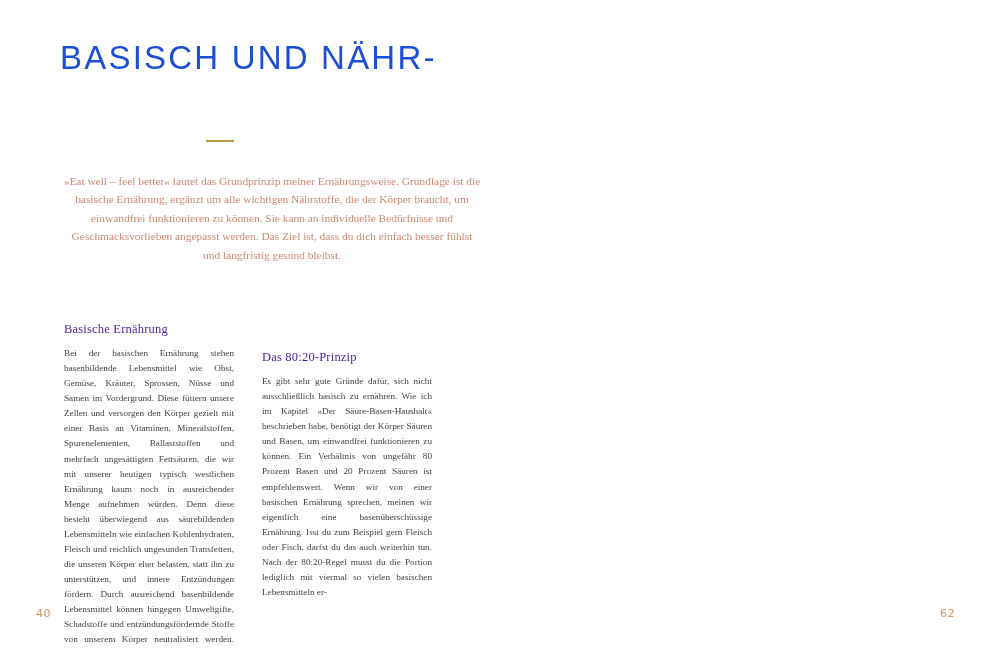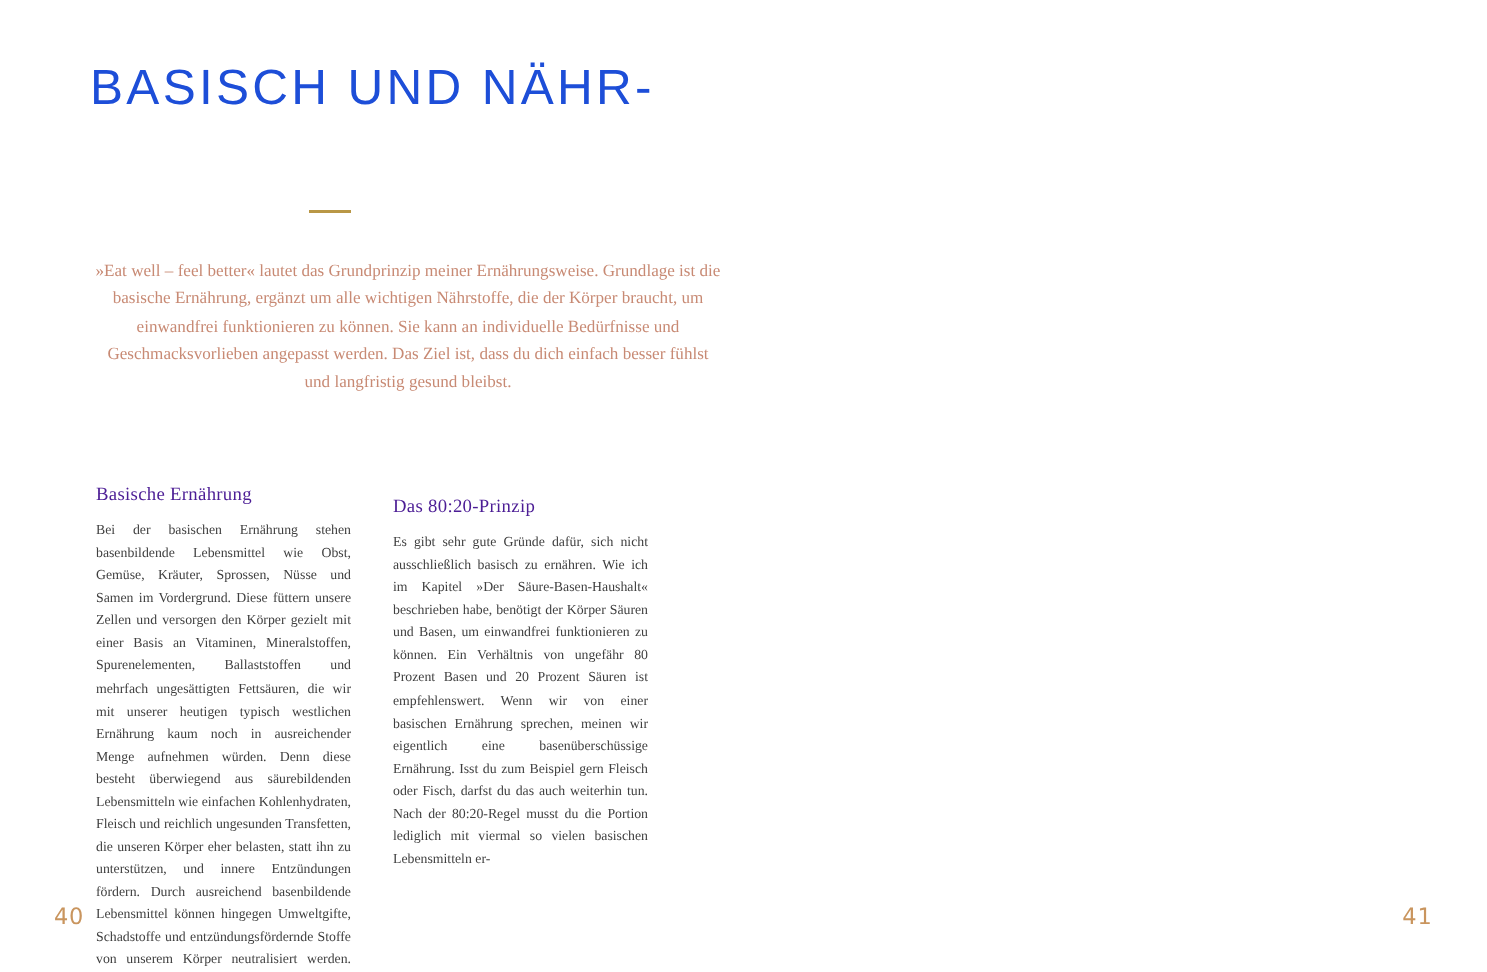--- a/index.html
+++ b/index.html
@@ -76,37 +76,37 @@
   .lcol { width: 170px; }
 
   h2.sub {
     font-family: "Liberation Serif", serif;
     font-size: 12.5px;
     font-weight: normal;
     color: #4c1d95;
     margin: 0 0 9px 0;
     letter-spacing: .2px;
   }
-  h2.sub.spaced { margin-top: 8px; }
+  h2.sub.spaced { margin-top: 28px; }
 
   p.body {
     margin: 0 0 0 0;
     font-size: 9.2px;
     line-height: 1.64;
     text-align: justify;
     color: #3f3f3f;
     hyphens: auto;
   }
 
   
   .folio {
     position: absolute;
     bottom: 28px;
     font-family: "DejaVu Sans", sans-serif;
-    font-size: 15px;
+    font-size: 11px;
     color: #c9955e;
     letter-spacing: .5px;
   }
   .folio-left { left: 36px; }
   .folio-right { right: 36px; }
 </style>
 </head>
 <body>
 
 <div class="spread">
@@ -130,16 +130,16 @@
         <h2 class="sub spaced">Das 80:20-Prinzip</h2>
         <p class="body">Es gibt sehr gute Gründe dafür, sich nicht ausschließlich basisch zu ernähren. Wie ich im Kapitel »Der Säure-Basen-Haushalt« beschrieben habe, benötigt der Körper Säuren und Basen, um einwandfrei funktionieren zu können. Ein Verhältnis von ungefähr 80 Prozent Basen und 20 Prozent Säuren ist empfehlenswert. Wenn wir von einer basischen Ernährung sprechen, meinen wir eigentlich eine basenüberschüssige Ernährung. Isst du zum Beispiel gern Fleisch oder Fisch, darfst du das auch weiterhin tun. Nach der 80:20-Regel musst du die Portion lediglich mit viermal so vielen basischen Lebensmitteln er-</p>
       </div>
     </div>
 
     <div class="folio folio-left">40</div>
   </div>
 
   <div class="page page-right">
 
-    <div class="folio folio-right">41</div>
+    <div class="folio folio-right">62</div>
   </div>
 
 </div>
 
 </body></html>

